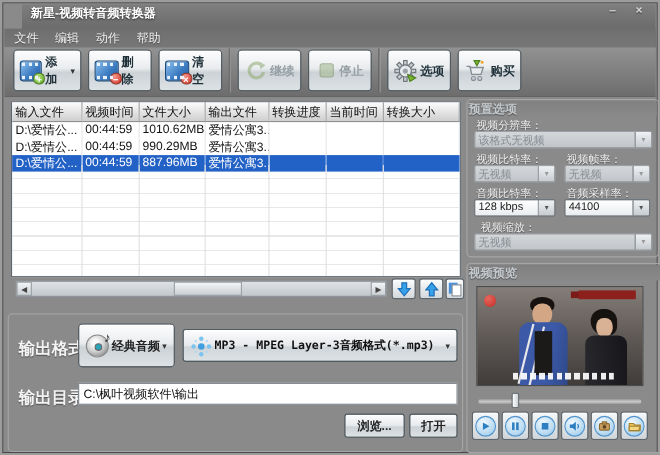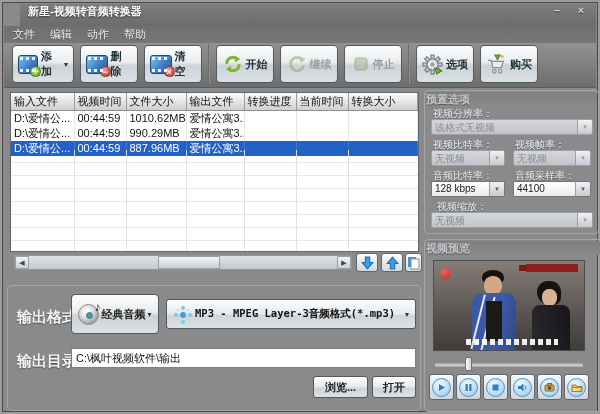--- a/index.html
+++ b/index.html
@@ -185,29 +185,20 @@
         </span>
       <span class="lbl">删除</span>
     </div>
     <div class="tb-btn" style="width:58px">
       <span class="film">
           <span class="badge red">×</span>
         </span>
       <span class="lbl">清空</span>
     </div>
     <div class="tb-sep"></div>
-    <div class="tb-btn" style="width:58px">
-      <svg width="20" height="20" viewBox="0 0 18 18">
-        <path d="M3.5 9 A5.5 5.5 0 0 1 13 4.7" fill="none" stroke="#79b82d" stroke-width="2.6"></path>
-        <polygon points="10.5,1.5 15.5,4.5 11,7.5" fill="#79b82d"></polygon>
-        <path d="M14.5 9 A5.5 5.5 0 0 1 5 13.3" fill="none" stroke="#79b82d" stroke-width="2.6"></path>
-        <polygon points="7.5,16.5 2.5,13.5 7,10.5" fill="#79b82d"></polygon>
-      </svg>
-      <span class="lbl">开始</span>
-    </div>
     <div class="tb-btn disabled" style="width:58px">
       <svg width="20" height="20" viewBox="0 0 18 18">
         <path d="M13.8 5.2 A6 6 0 1 0 15 10.5" fill="none" stroke="#79b82d" stroke-width="2.6"></path>
         <polygon points="11,2 16.5,4.5 12.5,8" fill="#79b82d"></polygon>
       </svg>
       <span class="lbl">继续</span>
     </div>
     <div class="tb-btn disabled" style="width:58px">
       <svg width="18" height="18" viewBox="0 0 18 18">
         <rect x="3" y="3" width="12" height="12" rx="2" fill="#8fc455" stroke="#5f8f2c"></rect>

